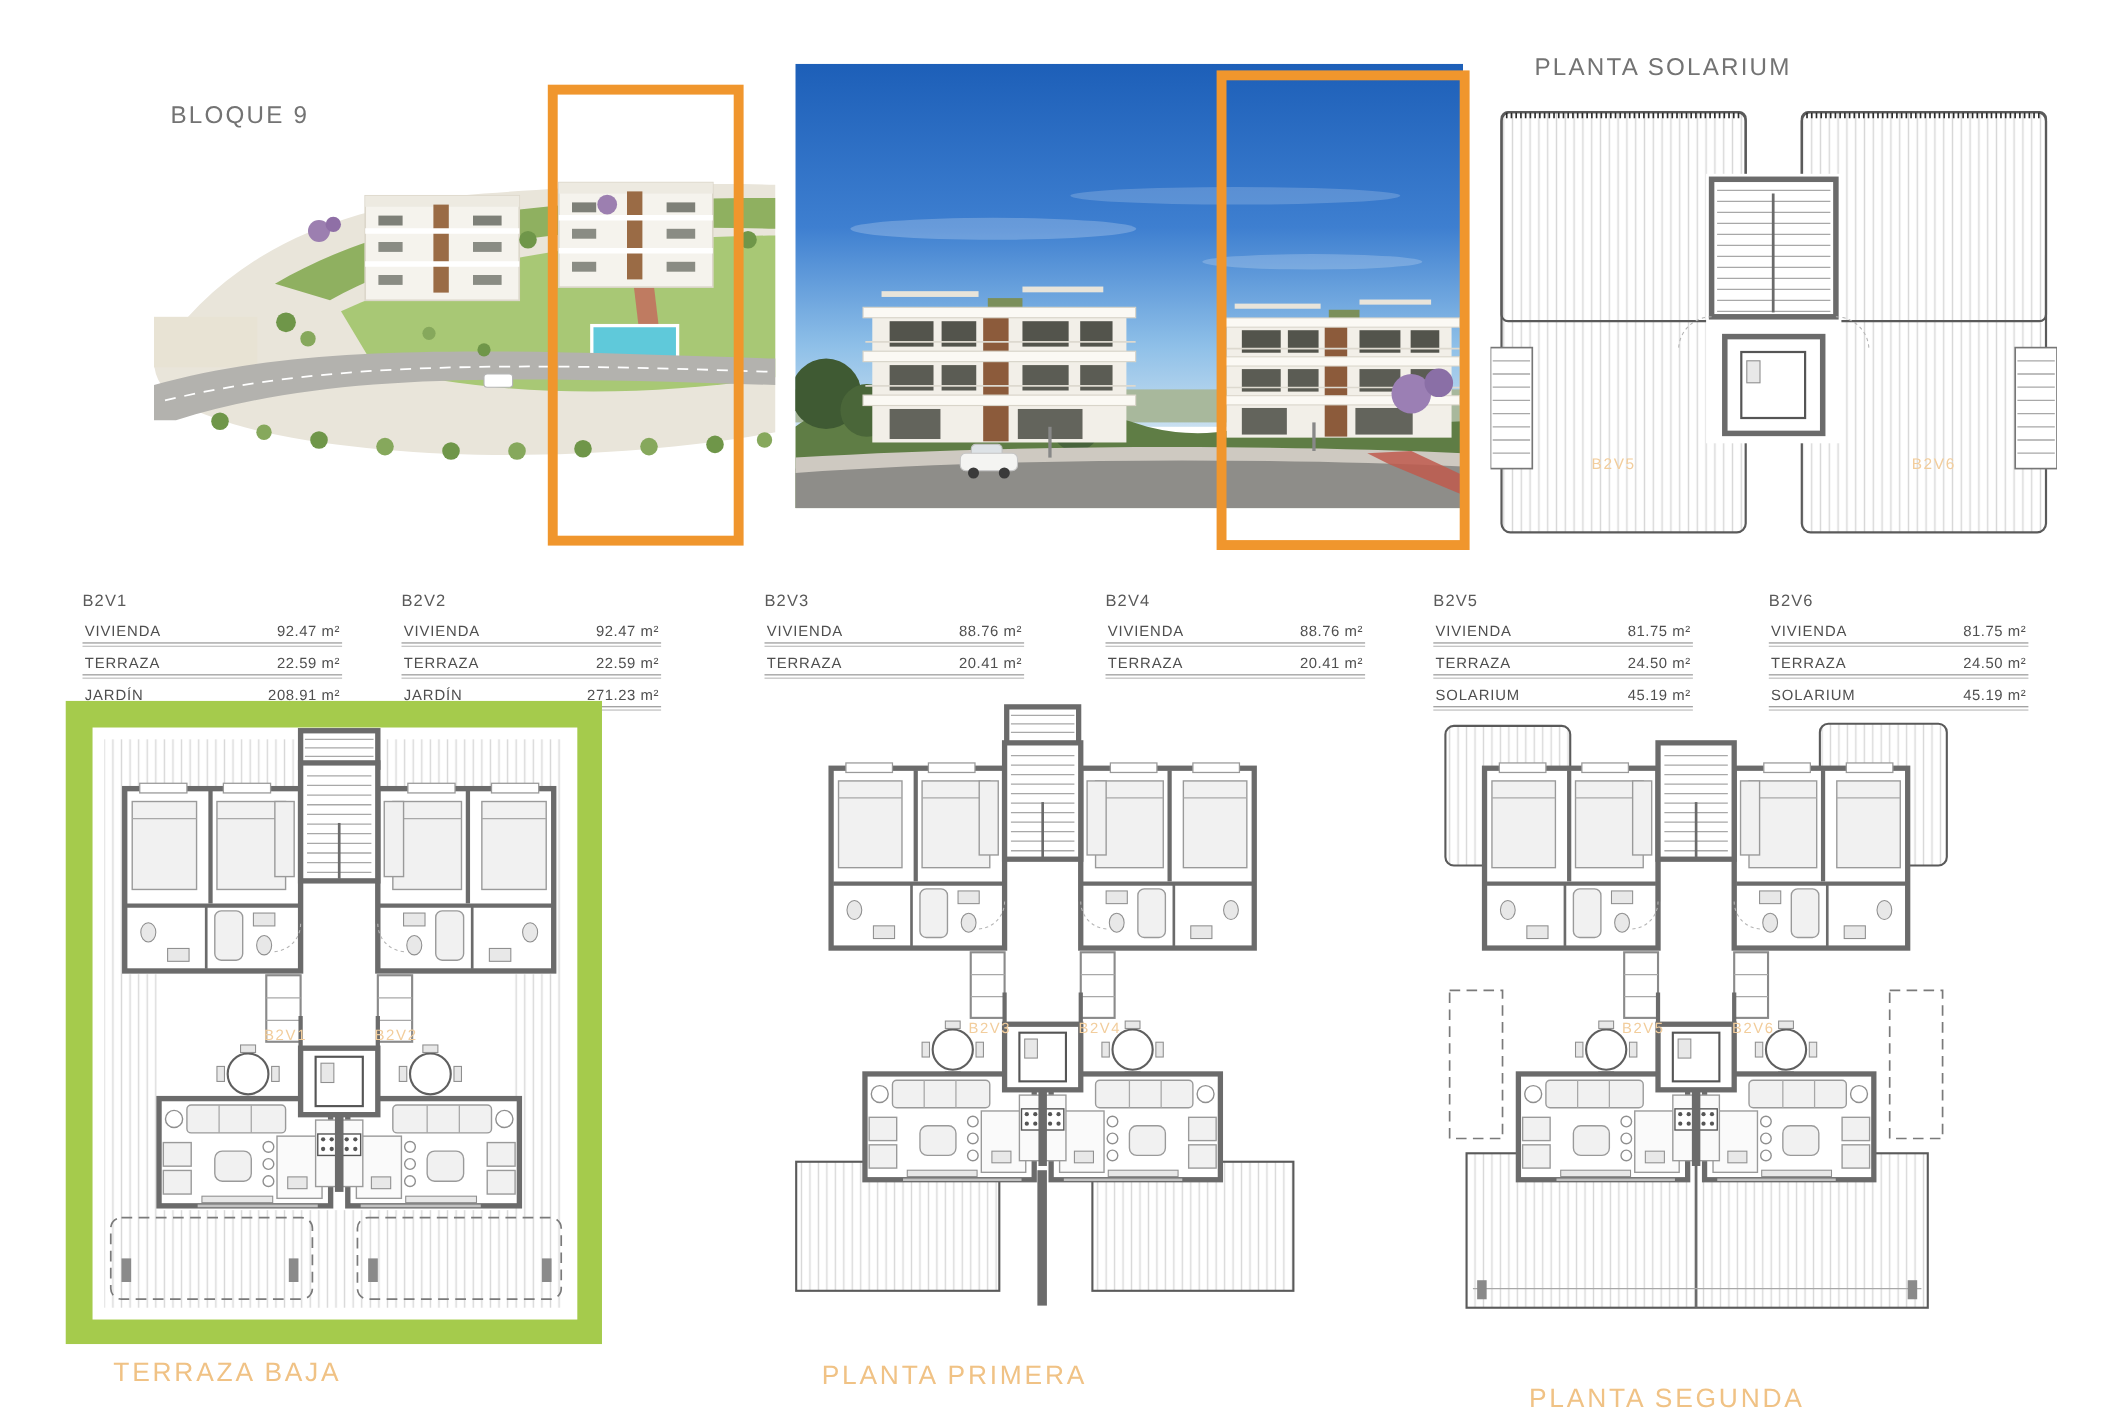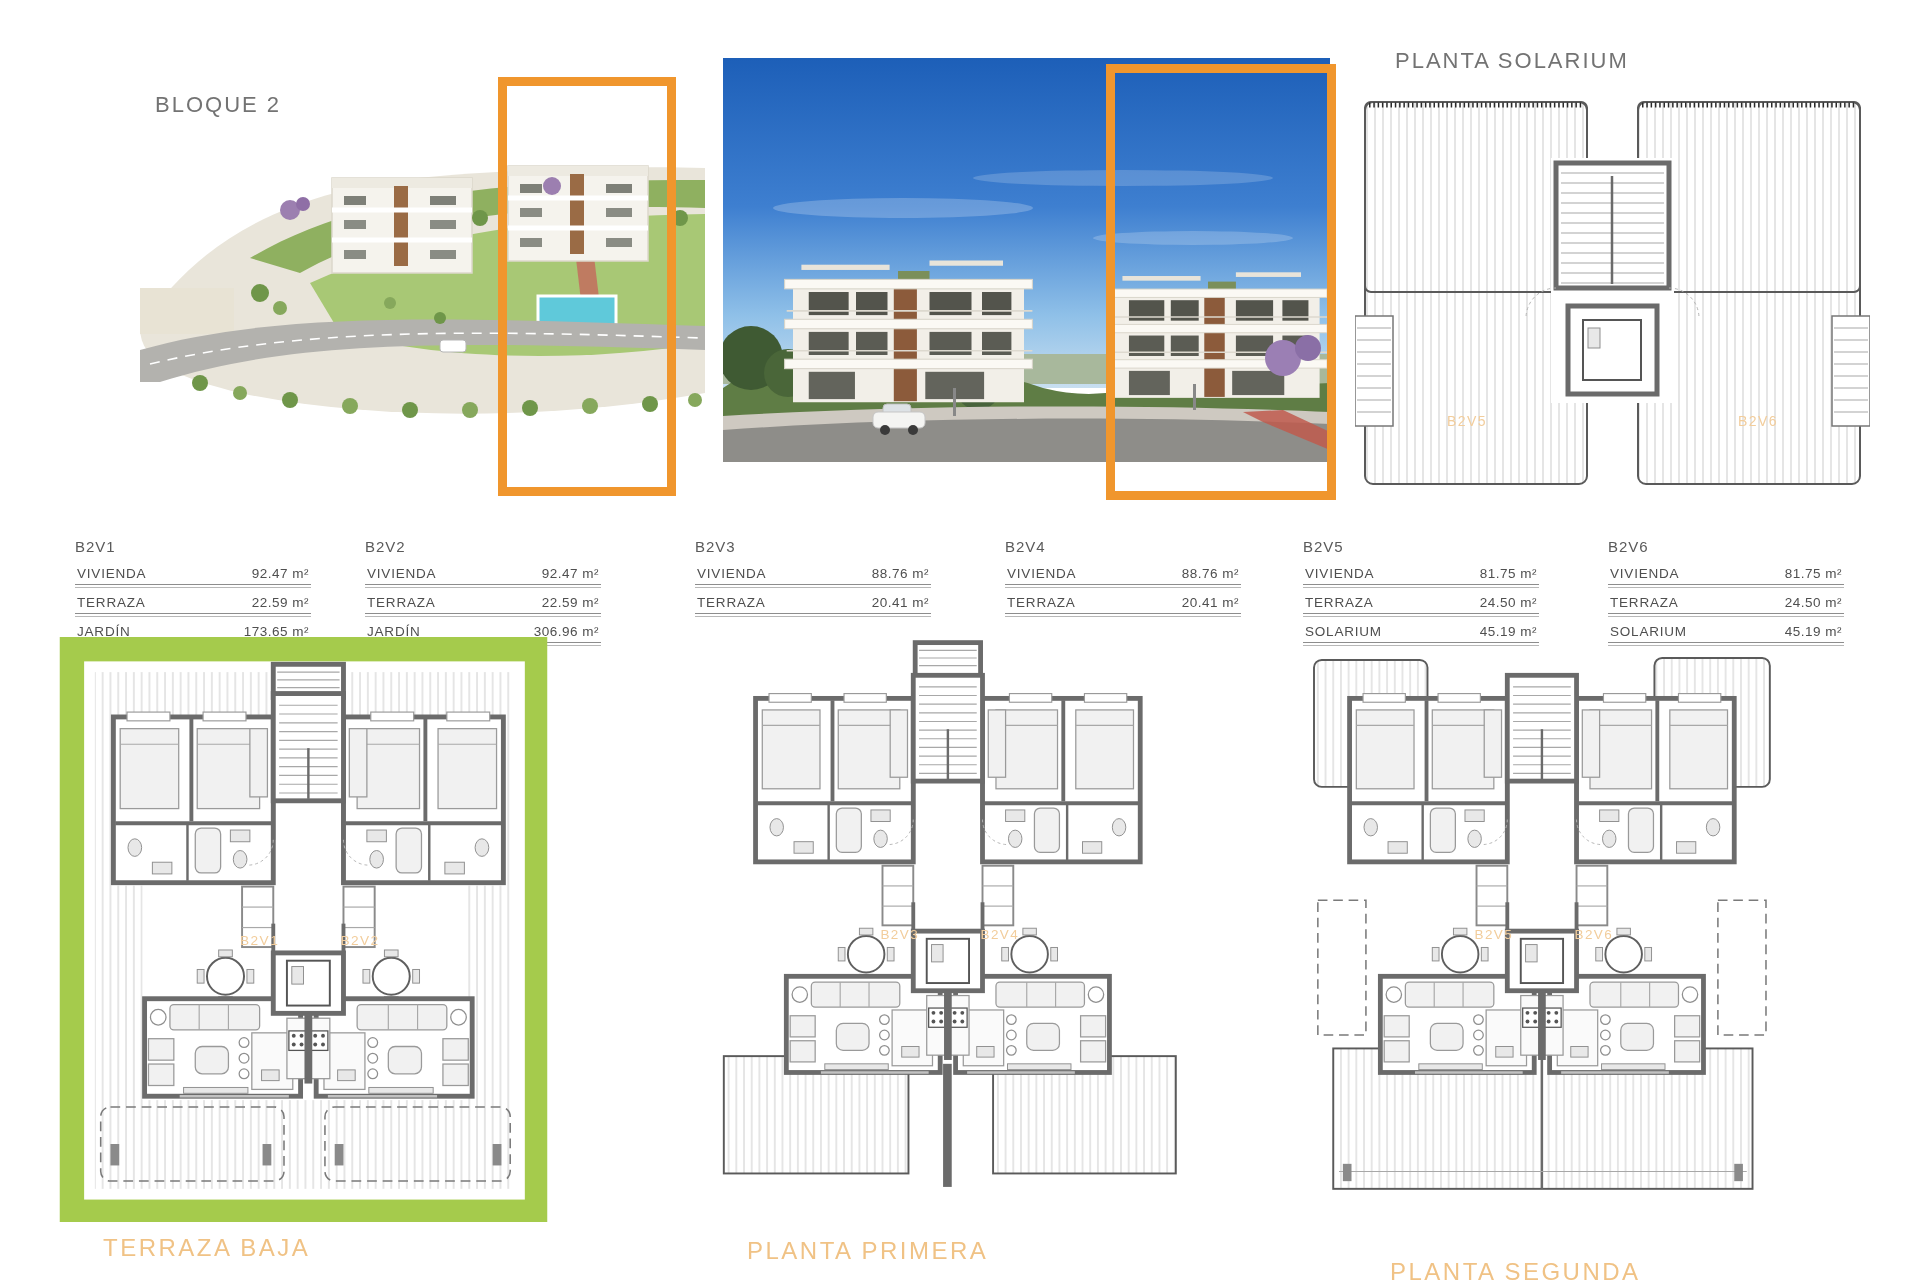--- a/index.html
+++ b/index.html
@@ -159,21 +159,21 @@
         <rect x="12" y="18" width="22" height="9" fill="#7e8078"></rect>
         <rect x="98" y="18" width="26" height="9" fill="#7e8078"></rect>
         <rect x="12" y="42" width="22" height="9" fill="#8a8c84"></rect>
         <rect x="98" y="42" width="26" height="9" fill="#8a8c84"></rect>
         <rect x="12" y="72" width="22" height="9" fill="#8a8c84"></rect>
         <rect x="98" y="72" width="26" height="9" fill="#8a8c84"></rect>
       </g>
     </defs>
   </svg>
 
-  <div class="abs heading" style="left:155px;top:92px;">BLOQUE 2</div>
+  <div class="abs heading" style="left:155px;top:92px;">BLOQUE 9</div>
 
   <svg class="abs" style="left:140px;top:88px;" width="565" height="356" viewBox="0 0 565 356" xmlns="http://www.w3.org/2000/svg" xmlns:xlink="http://www.w3.org/1999/xlink">
     <path d="M0,240 C60,150 150,100 300,88 C400,80 500,78 565,80 L565,305 C430,330 240,335 100,305 C40,290 0,275 0,240 Z" fill="#E9E5DA"></path>
     <path d="M110,170 C220,105 360,92 565,92 L565,120 C400,115 260,128 160,185 Z" fill="#8FB060"></path>
     <path d="M170,195 C290,140 440,128 565,126 L565,255 C440,275 300,272 200,245 Z" fill="#A8C875"></path>
     <polygon points="430,120 448,118 462,235 444,238" fill="#C4685C" opacity="0.8"></polygon>
     <rect x="390,200" y="200" width="94" height="46" fill="#E8E3D4"></rect>
     <rect x="398" y="208" width="78" height="30" fill="#5FC9DA" stroke="#ffffff" stroke-width="3"></rect>
     <path d="M0,262 C140,222 320,230 565,238 L565,262 C320,254 160,250 20,294 L0,294 Z" fill="#B3B2AE"></path>
     <path d="M10,276 C160,240 330,242 560,250" stroke="#ffffff" stroke-width="1.6" stroke-dasharray="10 8" fill="none"></path>
@@ -269,37 +269,37 @@
     <div class="urow">
       <span class="ulabel">VIVIENDA</span>
       <span class="uval">92.47 m²</span>
       </div>
     <div class="urow">
       <span class="ulabel">TERRAZA</span>
       <span class="uval">22.59 m²</span>
       </div>
     <div class="urow">
       <span class="ulabel">JARDÍN</span>
-      <span class="uval">173.65 m²</span>
+      <span class="uval">208.91 m²</span>
       </div>
   </div>
 
   <div class="utable" style="left:365px;top:538px;">
     <div class="uname">B2V2</div>
     <div class="urow">
       <span class="ulabel">VIVIENDA</span>
       <span class="uval">92.47 m²</span>
       </div>
     <div class="urow">
       <span class="ulabel">TERRAZA</span>
       <span class="uval">22.59 m²</span>
       </div>
     <div class="urow">
       <span class="ulabel">JARDÍN</span>
-      <span class="uval">306.96 m²</span>
+      <span class="uval">271.23 m²</span>
       </div>
   </div>
 
   <div class="utable" style="left:695px;top:538px;">
     <div class="uname">B2V3</div>
     <div class="urow">
       <span class="ulabel">VIVIENDA</span>
       <span class="uval">88.76 m²</span>
       </div>
     <div class="urow">

